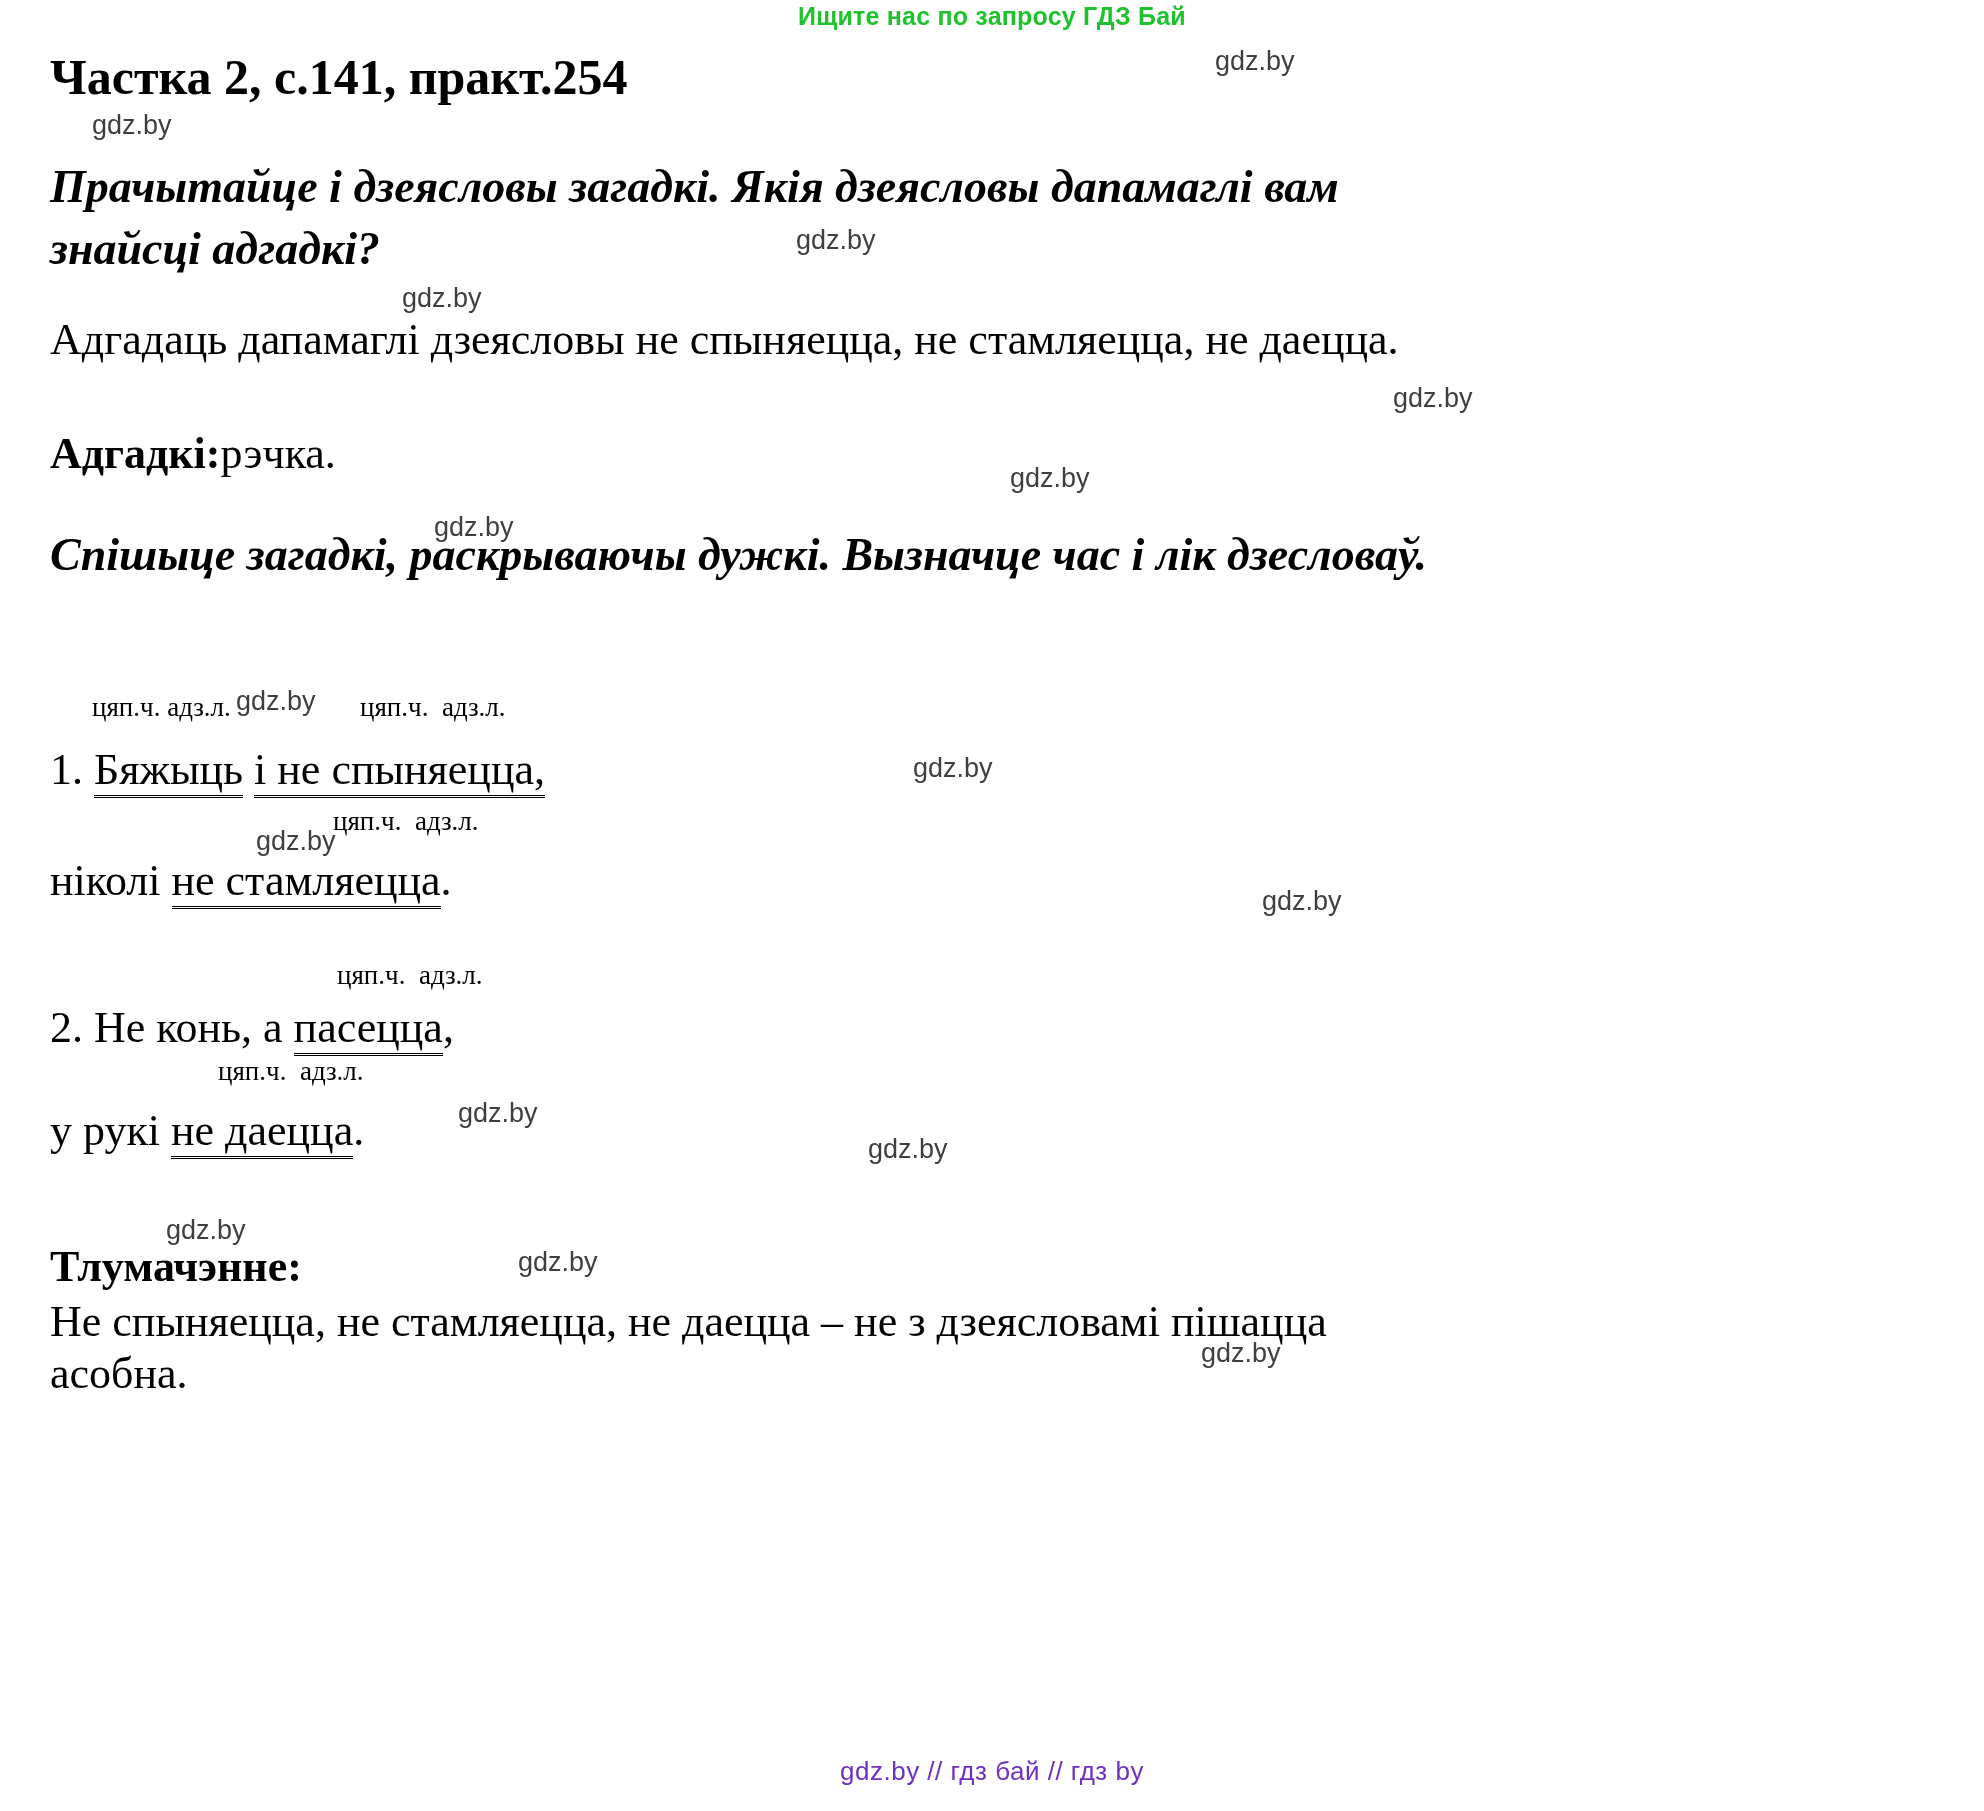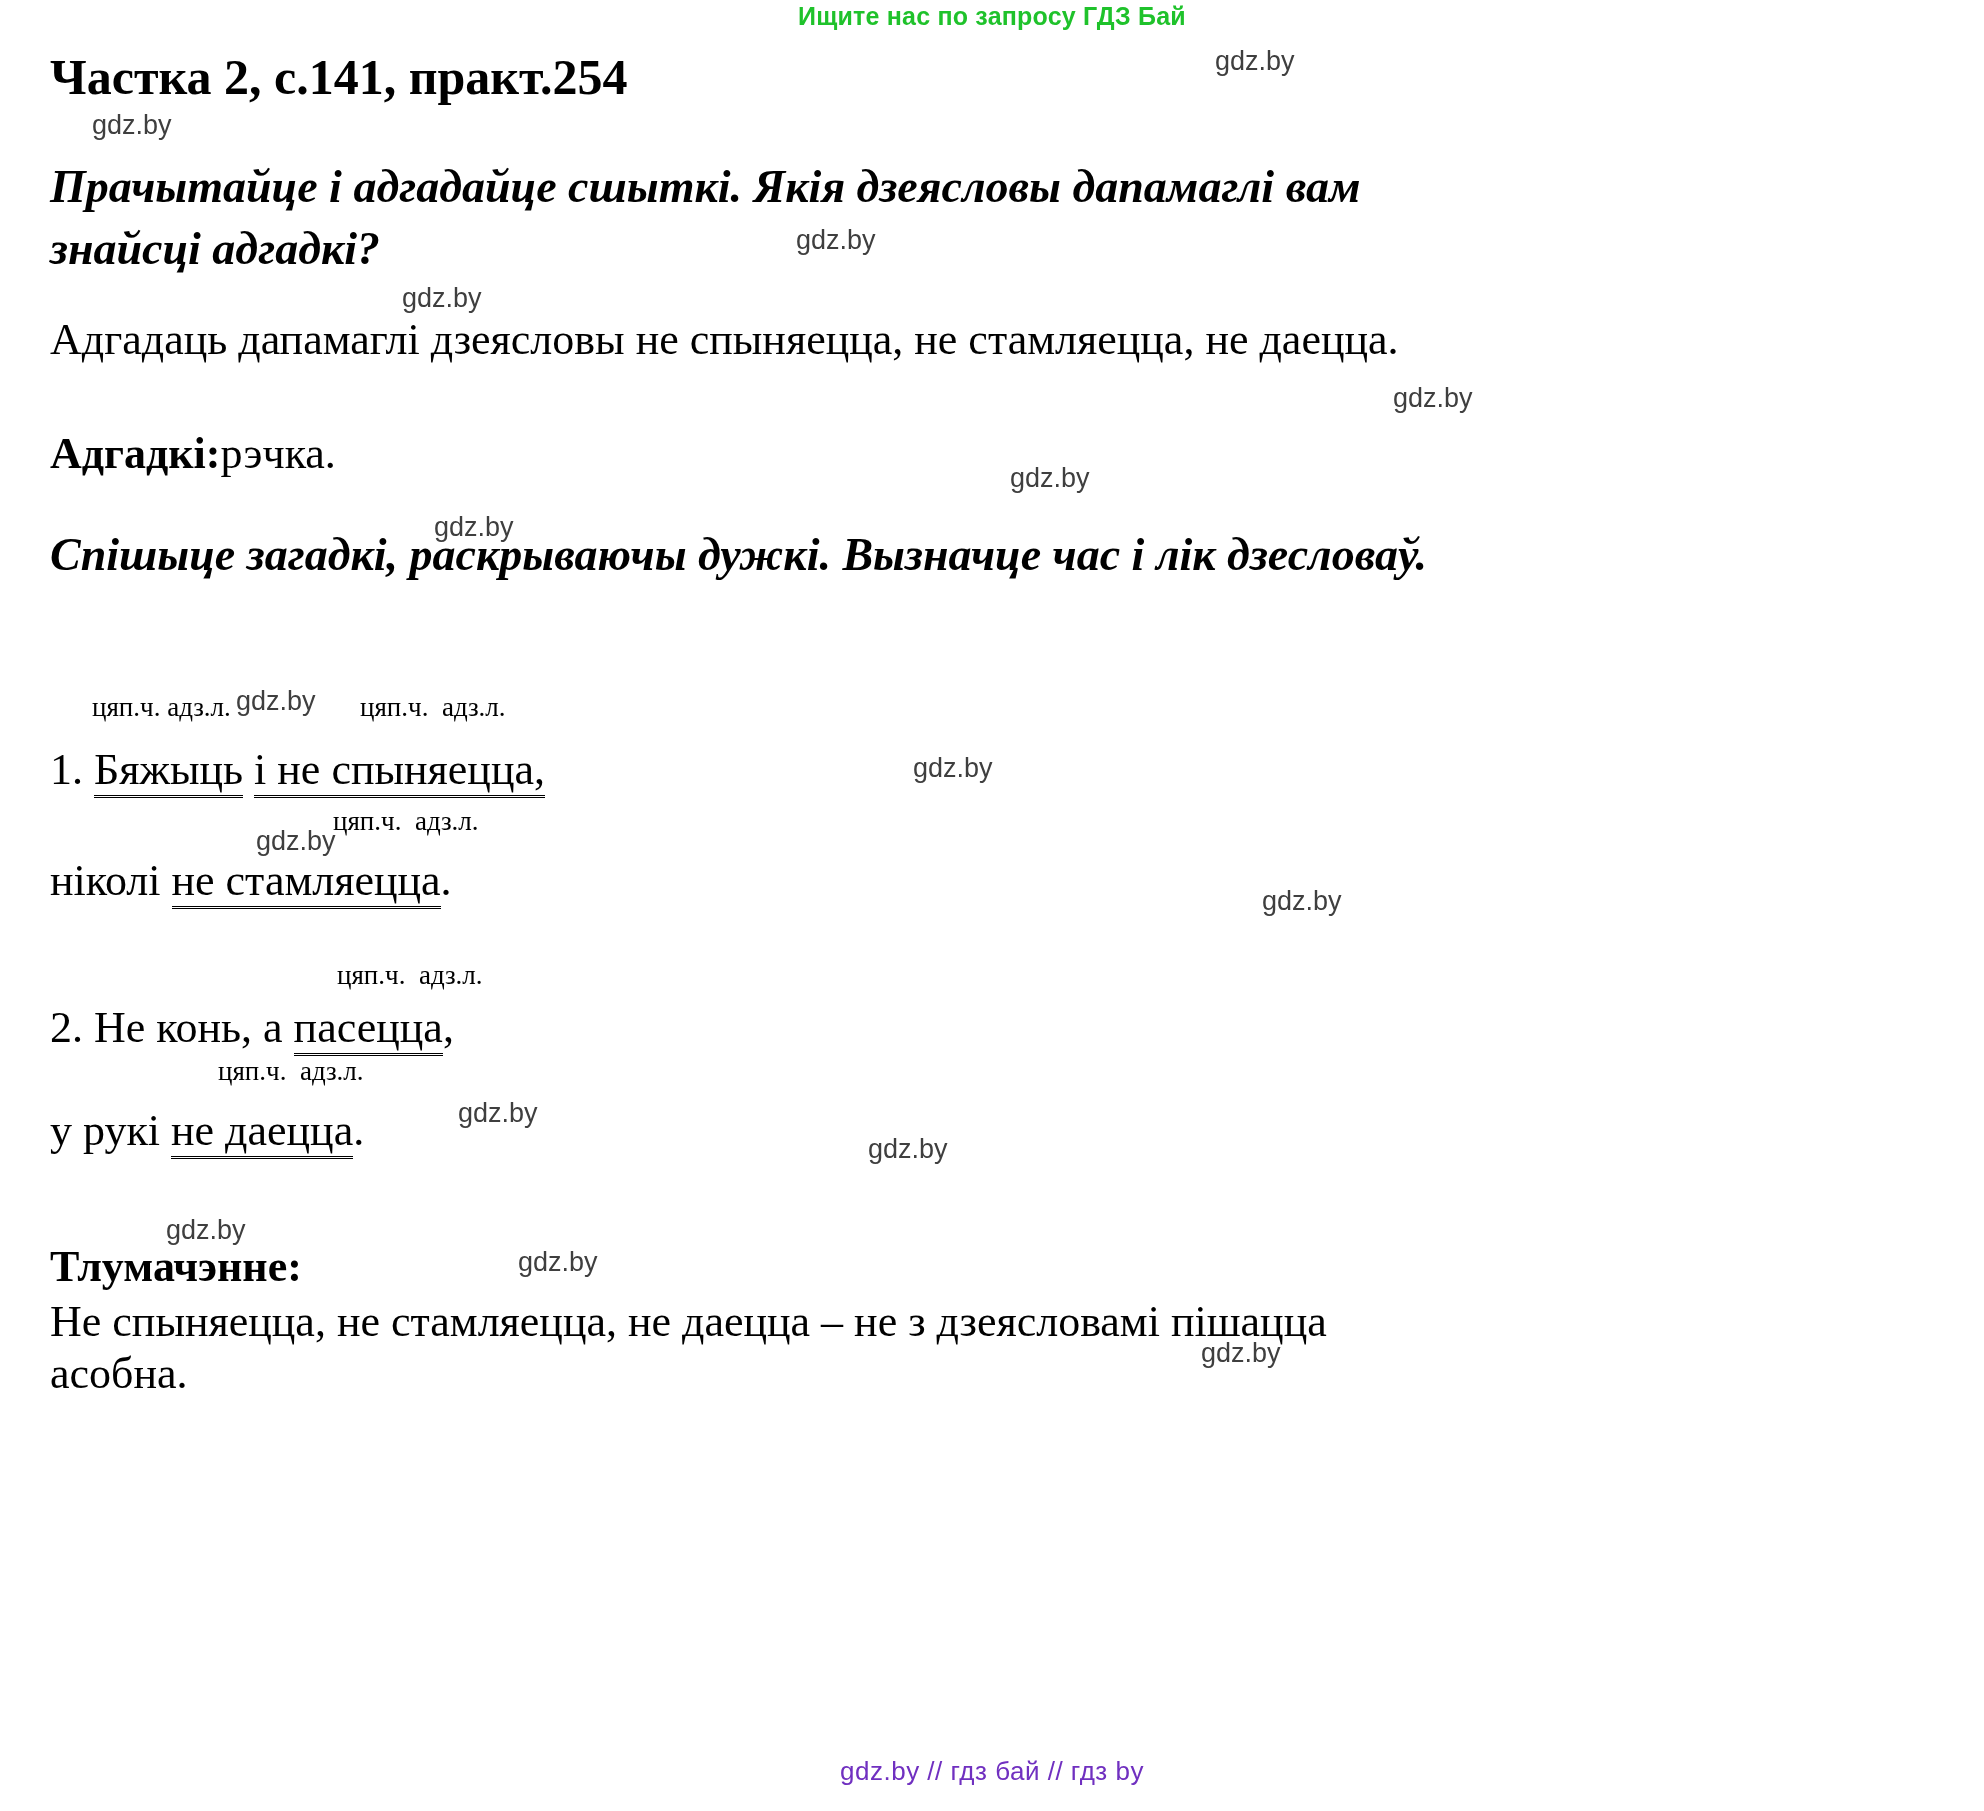--- a/index.html
+++ b/index.html
@@ -123,21 +123,21 @@
 </style>
 </head>
 <body>
 
 <div class="page">
 
   <div class="promo-banner">Ищите нас по запросу ГДЗ Бай</div>
 
   <div class="blk title" style="left:50px; top:48px;">Частка 2, с.141, практ.254</div>
 
-  <div class="blk task-italic" style="left:50px; top:160px;">Прачытайце і адгадайце сшыткі. Якія дзеясловы дапамаглі вам</div>
+  <div class="blk task-italic" style="left:50px; top:160px;">Прачытайце і дзеясловы загадкі. Якія дзеясловы дапамаглі вам</div>
   <div class="blk task-italic" style="left:50px; top:222px;">знайсці адгадкі?</div>
 
   <div class="blk para" style="left:50px; top:314px;">Адгадаць дапамаглі дзеясловы не спыняецца, не стамляецца, не даецца.</div>
 
   <div class="blk" style="left:50px; top:428px;">
     <span class="answers-label">Адгадкі</span><span class="answers-label">:</span><span class="answers-value">рэчка.</span>
   </div>
 
   <div class="blk task-italic" style="left:50px; top:528px;font-style:italic;">Спішыце загадкі, раскрываючы дужкі. Вызначце час і лік дзесловаў.</div>
 

